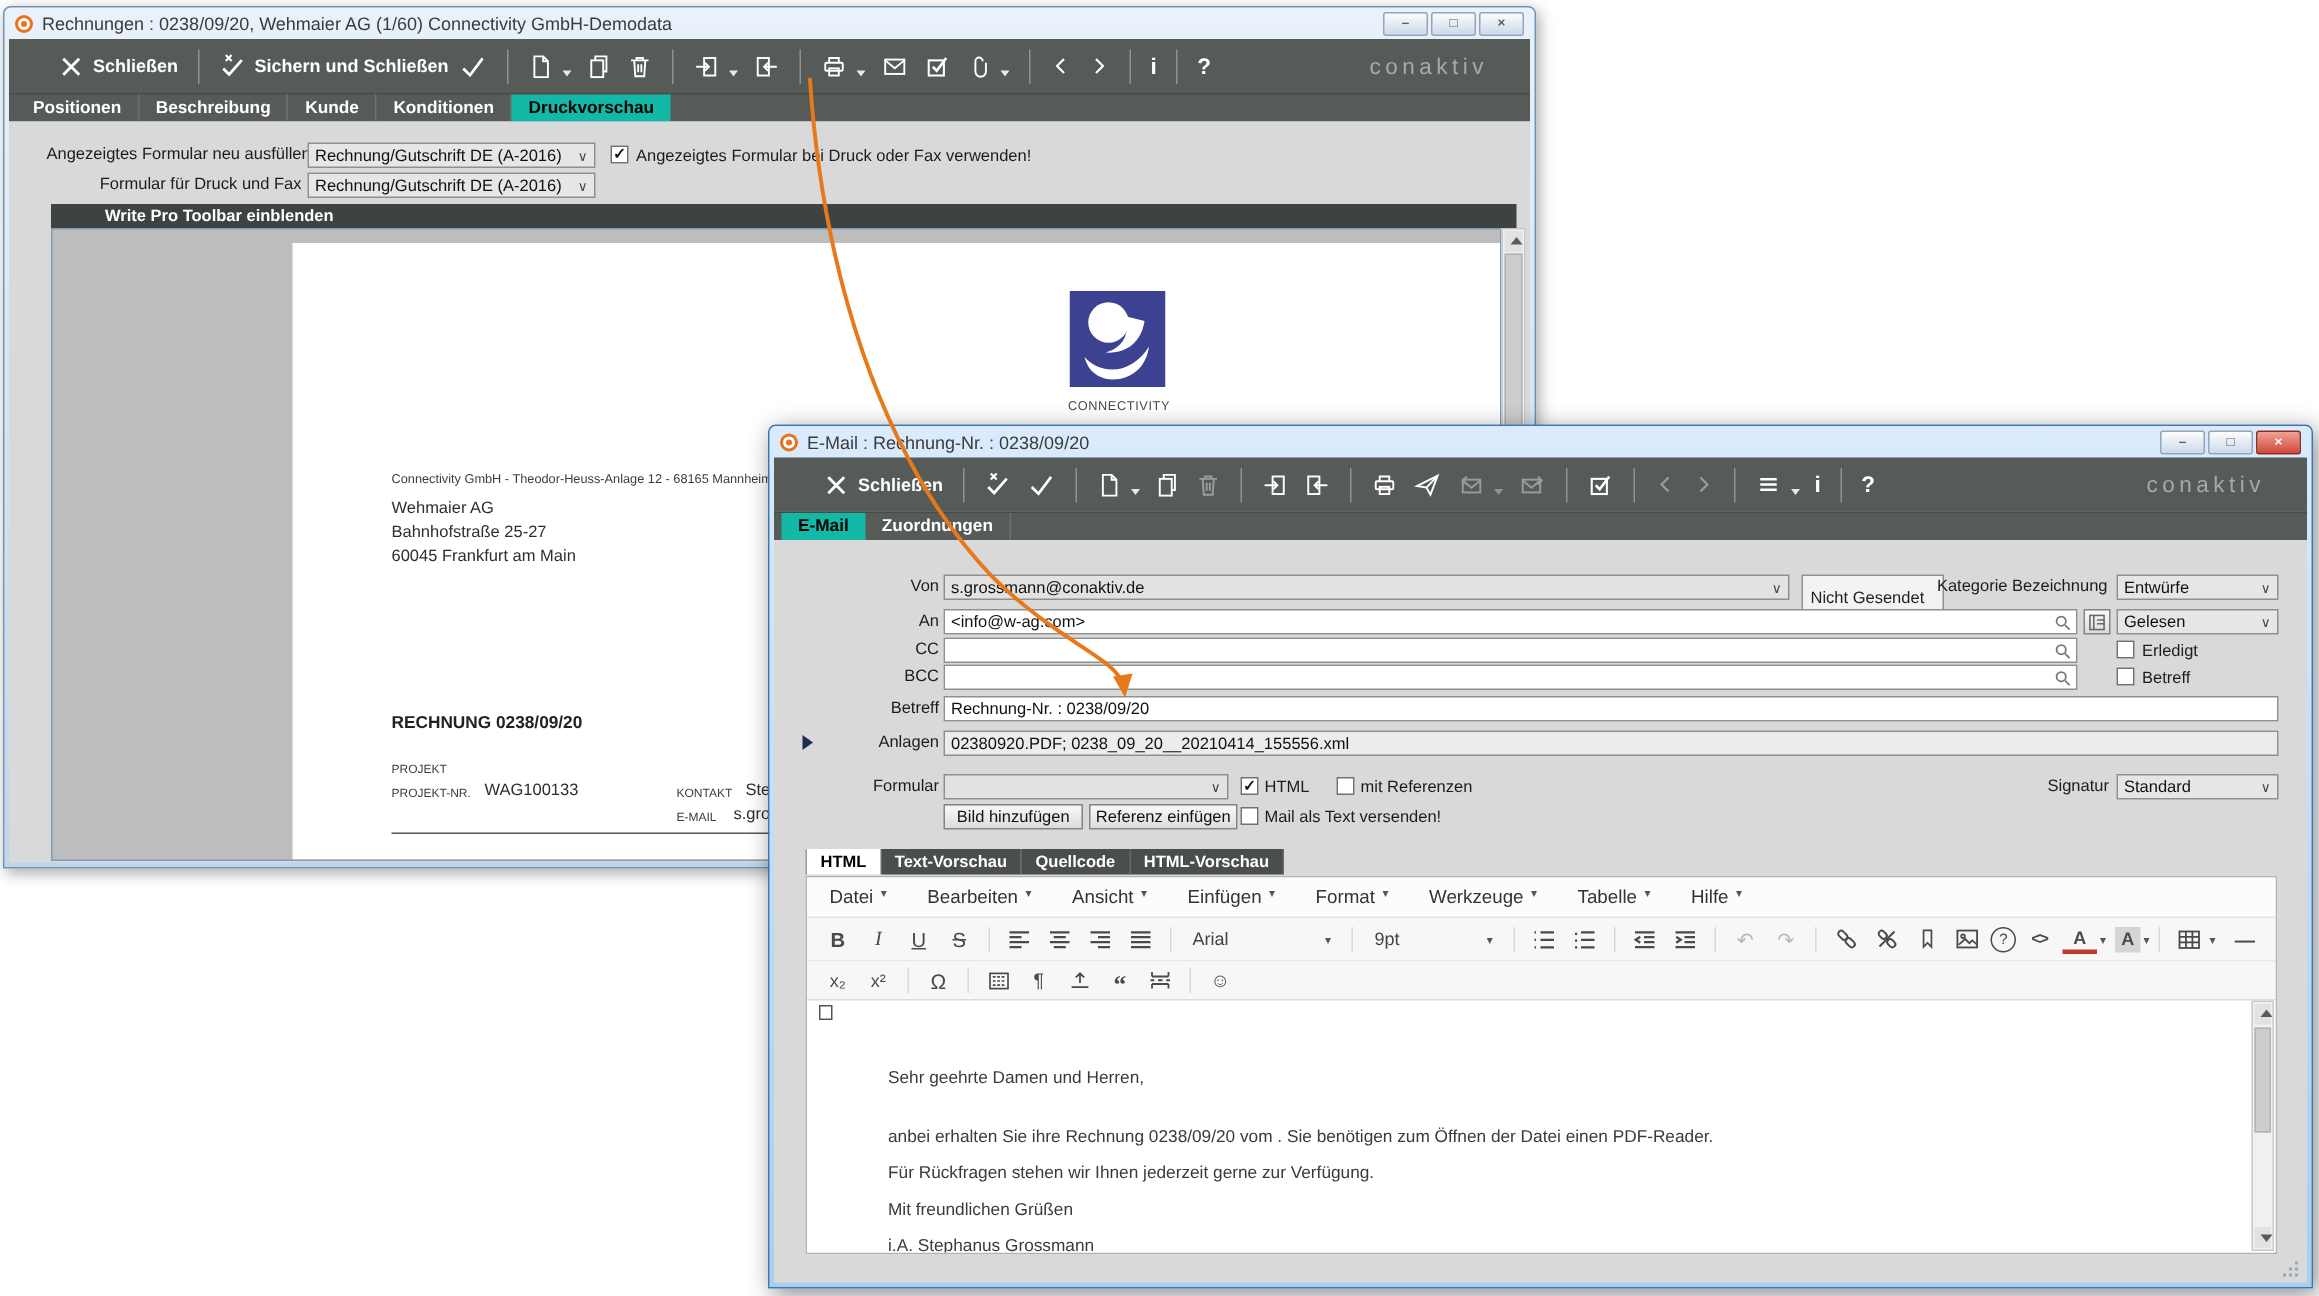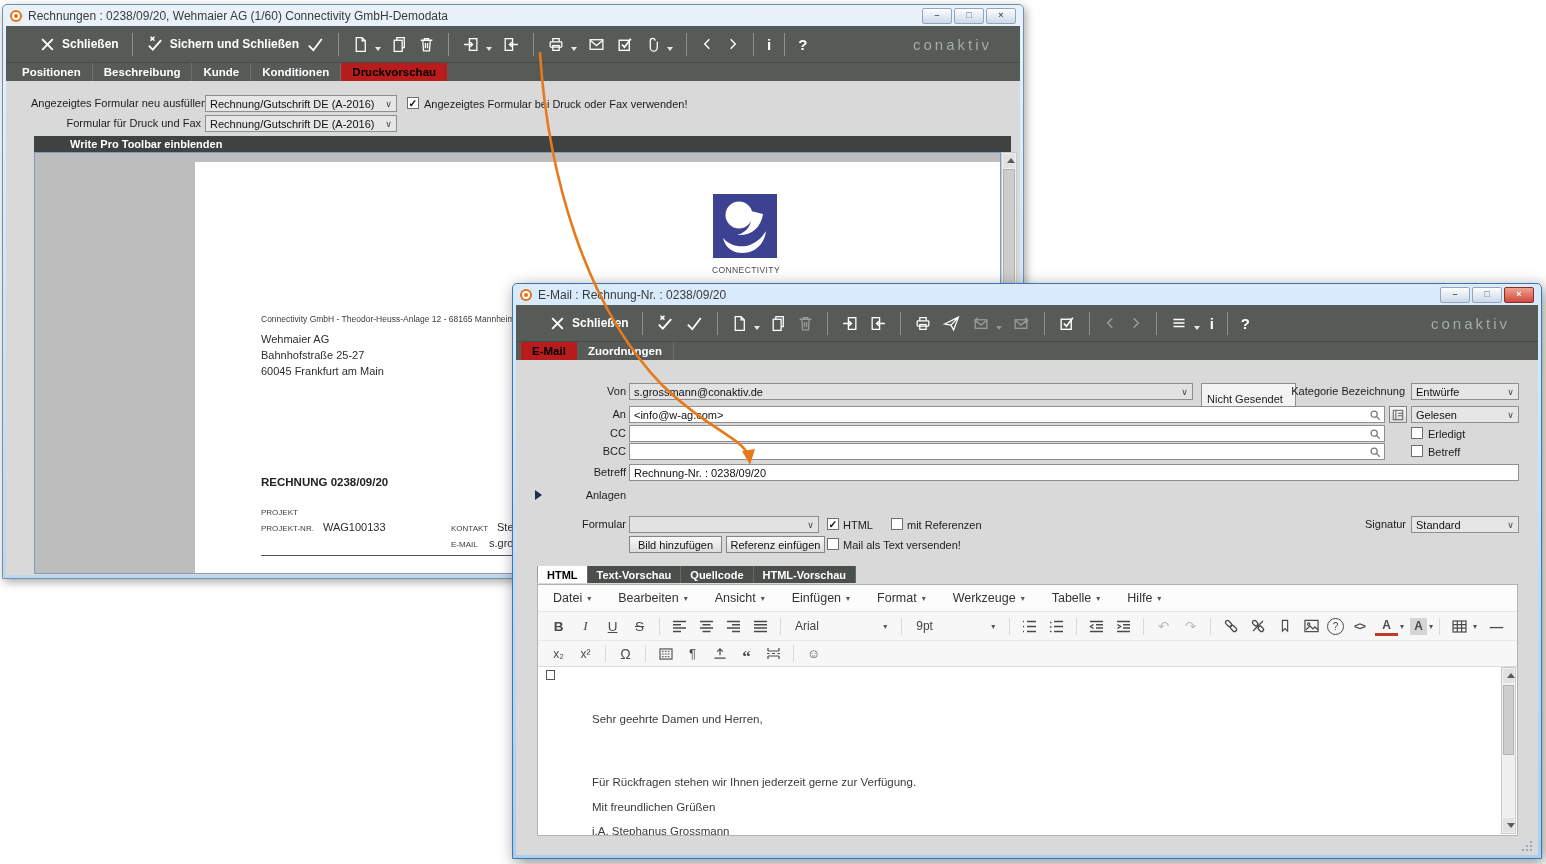--- a/index.html
+++ b/index.html
@@ -18,21 +18,21 @@
   .toolbar{position:absolute;left:3px;right:3px;top:21px;height:36px;background:#565b58;display:flex;align-items:center;padding:0 28px;color:#fff;box-sizing:border-box}
   .ti{display:flex;align-items:center;gap:6px;margin:0 5px;flex:0 0 auto}
   .tlabel{font-size:12px;font-weight:bold;white-space:nowrap}
   .vsep{width:1px;height:23px;background:#8d928f;margin:0 8px;flex:0 0 auto}
   .dis{opacity:.4}
   .tglyph{font-size:15px;font-weight:bold;line-height:1}
   .dcar{width:0;height:0;border-left:3.5px solid transparent;border-right:3.5px solid transparent;border-top:4px solid #e6e9e7;margin-top:9px}
   .brand{margin-left:auto;font-size:15px;color:#a5aba8;letter-spacing:3px;font-weight:500}
   .tabsrow{position:absolute;left:3px;right:3px;top:57px;height:19px;background:#565b58;display:flex;align-items:stretch;padding-left:5px;border-top:1px solid #464b48;box-sizing:border-box}
   .tab{display:flex;align-items:center;padding:0 11px;font-size:11.5px;font-weight:bold;color:#fff;border-right:1px solid #6d726f}
-  .tab.active{background:#b91c1c;color:#000;border-right:none}
+  .tab.active{background:#14b8a6;color:#000;border-right:none}
   .contentb{position:absolute;left:3px;right:3px;top:76px;bottom:3px;background:#d9d9d9}
   .lblr{position:absolute;font-size:11px;color:#1c1c1c;text-align:right;white-space:nowrap}
   .combo{position:absolute;height:17px;background:#e6e6e6;border:1px solid #8f8f8f;display:flex;align-items:center;box-sizing:border-box}
   .combo .cval{flex:1;padding:0 4px;font-size:11px;color:#111;white-space:nowrap;overflow:hidden}
   .combo .ccar{width:15px;text-align:center;color:#444;font-size:9px}
   .input{position:absolute;height:17px;background:#fff;border:1px solid #8f8f8f;font-size:11px;color:#111;display:flex;align-items:center;padding:0 4px;box-sizing:border-box;white-space:nowrap}
   .input.gray{background:#ececec}
   .mag{position:absolute;right:3px;top:2px}
   .cb{position:absolute;width:12px;height:12px;border:1px solid #707070;background:#fff;font-size:10.5px;font-weight:bold;color:#161616;display:flex;align-items:center;justify-content:center;line-height:1;box-sizing:border-box}
   .cblbl{position:absolute;font-size:11px;color:#1c1c1c;white-space:nowrap}
@@ -44,21 +44,21 @@
   .scol{position:absolute;width:16px;background:#f0f0ef;border:1px solid #c9c9c9;box-sizing:border-box}
   .sarr{position:absolute;left:1px;right:1px;height:14px;background:#e2e2e2}
   .sarr::after{content:"";position:absolute;left:4px}
   .sarr.up::after{top:4px;border-left:4px solid transparent;border-right:4px solid transparent;border-bottom:5px solid #5b5b5b}
   .sarr.down::after{top:5px;border-left:4px solid transparent;border-right:4px solid transparent;border-top:5px solid #5b5b5b}
   .sthumb{position:absolute;left:1px;right:1px;background:#cdcdcd;border:1px solid #b2b2b2;box-sizing:border-box}
   .etab{display:flex;align-items:center;padding:0 9px;font-size:11px;font-weight:bold;color:#fff;background:#4a4f4c;border-right:1px solid #666b68}
   .etab.active{background:#fff;color:#000}
   .editor{position:absolute;left:24px;top:300px;width:981px;height:252px;border:1px solid #b3b3b3;background:#fff;box-sizing:border-box}
   .menubar{height:26px;display:flex;align-items:center;gap:27px;padding:0 15px;background:#fcfcfc;border-bottom:1px solid #e4e4e4;font-size:12.5px;color:#333}
-  .mi{display:flex;align-items:center;gap:5px}
+  .mi{display:flex;gap:5px}
   .mcar{font-size:8px;color:#555}
   .fmtbar{display:flex;align-items:center;padding:0 7px;background:#f7f7f7;border-bottom:1px solid #e8e8e8}
   .f1{height:28px}.f2{height:25px}
   .fb{min-width:23px;height:21px;display:flex;align-items:center;justify-content:center;color:#4a4a4a;font-size:13.5px;margin:0 2px;position:relative}
   .fb.dis2{color:#b9b9b9}
   .fsep{width:1px;height:17px;background:#dadada;margin:0 6px}
   .fcombo{display:flex;align-items:center;justify-content:space-between;font-size:12px;color:#444;margin:0 8px}
   .ebody{position:absolute;left:0;right:0;top:81px;bottom:0;background:#fff;border-top:1px solid #dcdcdc;overflow:hidden;font-size:11.5px;color:#3a3a3a}
   .bl{position:absolute;left:54px;white-space:nowrap}
   .caretbox{position:absolute;left:8px;top:3px;width:7px;height:8px;border:1px solid #555}
@@ -417,20 +417,23 @@
   <span class="cb" style="left:898px;top:161px"></span>
   <span class="cblbl" style="left:915px;top:162px">Betreff</span>
 
   <span class="lblr" style="left:20px;top:182px;width:93px">Betreff</span>
   <span class="input" style="left:116px;top:180px;width:890px">
     <span>Rechnung-Nr. : 0238/09/20</span>
   </span>
 
   <span class="tri" style="position:absolute;left:22px;top:206px"></span>
   <span class="lblr" style="left:20px;top:205px;width:93px">Anlagen</span>
+  <span class="input gray" style="left:116px;top:203px;width:890px">
+    <span>02380920.PDF; 0238_09_20__20210414_155556.xml</span>
+  </span>
 
   <span class="lblr" style="left:20px;top:234px;width:93px">Formular</span>
   <span class="combo" style="left:116px;top:232px;width:190px;background:#e2e2e2">
     <span class="cval"></span>
     <span class="ccar">∨</span>
   </span>
   <span class="cb" style="left:314px;top:234px">✓</span>
   <span class="cblbl" style="left:330px;top:235px">HTML</span>
   <span class="cb" style="left:378px;top:234px"></span>
   <span class="cblbl" style="left:394px;top:235px">mit Referenzen</span>
@@ -620,20 +623,21 @@
             <path d="M2 1 V4 M2 9 V12 M13 1 V4 M13 9 V12 M2 4 H13 M2 9 H13 M1 6.5 H3.5 M6 6.5 H9 M11.5 6.5 H14"></path>
           </svg>
         </span>
       <span class="fsep"></span>
       <span class="fb" style="font-size:13px">☺</span>
     </div>
 
     <div class="ebody">
       <span class="caretbox"></span>
       <span class="bl" style="top:46px">Sehr geehrte Damen und Herren,</span>
+      <span class="bl" style="top:85px">anbei erhalten Sie ihre Rechnung 0238/09/20 vom . Sie benötigen zum Öffnen der Datei einen PDF-Reader.</span>
       <span class="bl" style="top:109px">Für Rückfragen stehen wir Ihnen jederzeit gerne zur Verfügung.</span>
       <span class="bl" style="top:134px">Mit freundlichen Grüßen</span>
       <span class="bl" style="top:158px">i.A. Stephanus Grossmann</span>
     </div>
     <div class="scol" style="right:1px;top:82px;bottom:1px;width:15px">
       <span class="sarr up" style="top:1px"></span>
       <span class="sthumb" style="top:17px;height:70px"></span>
       <span class="sarr down" style="bottom:1px"></span>
     </div>
   </div>

